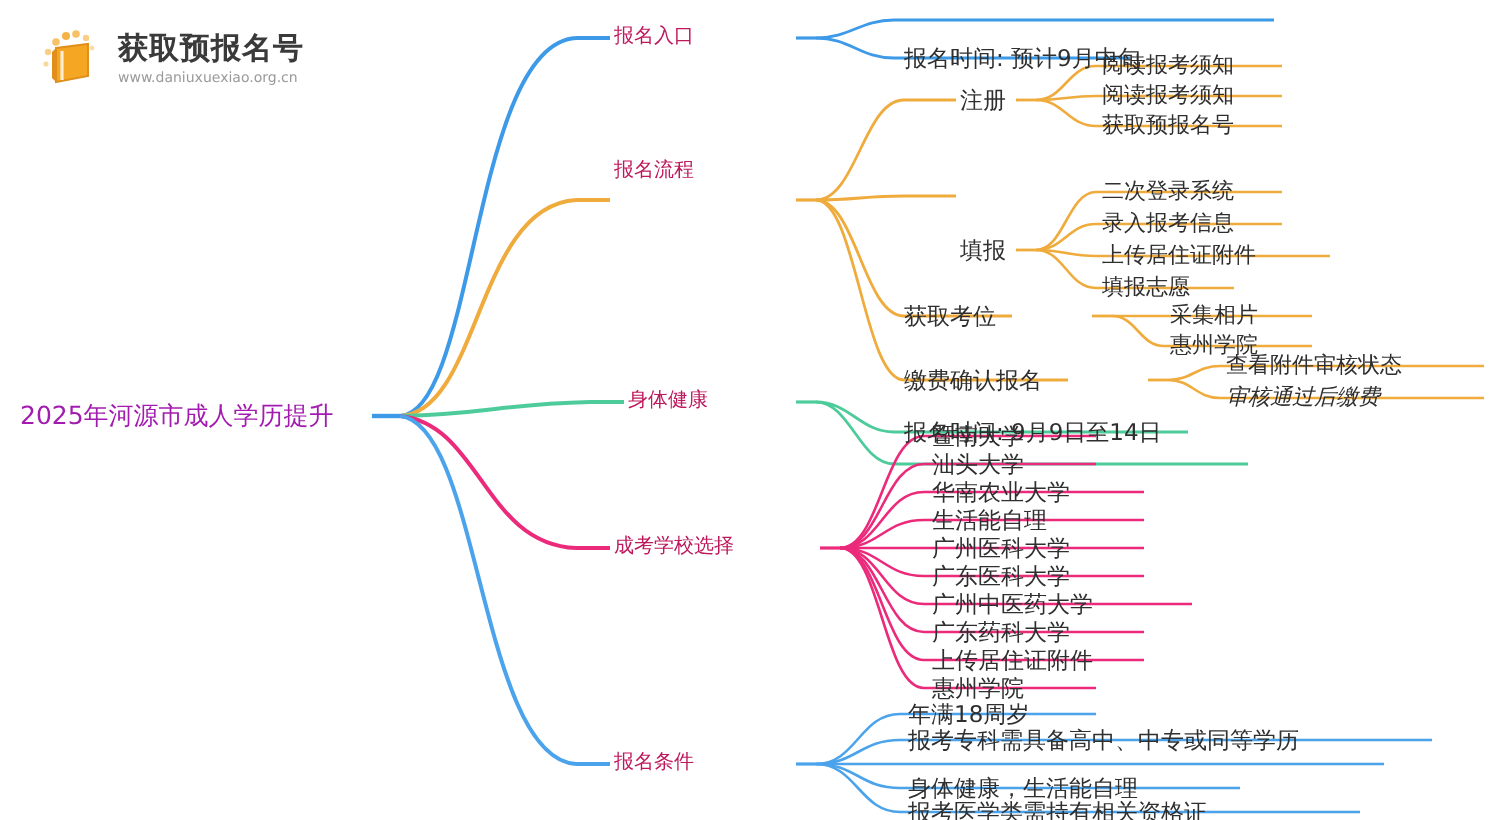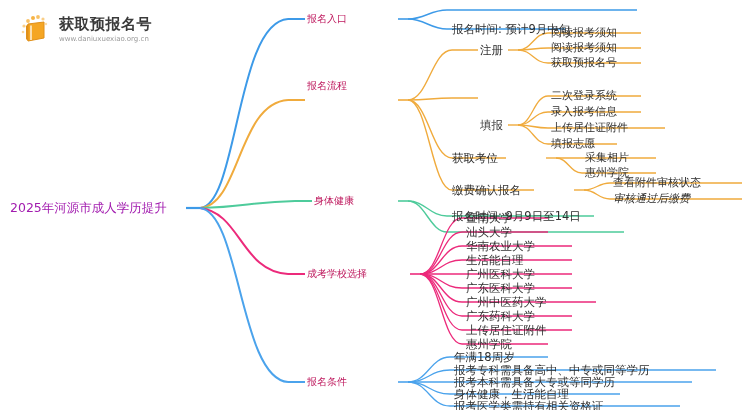--- a/index.html
+++ b/index.html
@@ -185,17 +185,16 @@
   <div class="node l2" style="left:466px;top:274px;">广州医科大学</div>
   <div class="node l2" style="left:466px;top:288px;">广东医科大学</div>
   <div class="node l2" style="left:466px;top:302px;">广州中医药大学</div>
   <div class="node l2" style="left:466px;top:316px;">广东药科大学</div>
   <div class="node l2" style="left:466px;top:330px;">上传居住证附件</div>
   <div class="node l2" style="left:466px;top:344px;">惠州学院</div>
 
   <div class="node l1" style="left:307px;top:382px;">报名条件</div>
   <div class="node l2" style="left:454px;top:357px;">年满18周岁</div>
   <div class="node l2" style="left:454px;top:370px;">报考专科需具备高中、中专或同等学历</div>
-  <div class="node l2" style="left:454px;top:382px;">报考本科需具备大专或等同学历</div>
   <div class="node l2" style="left:454px;top:394px;">身体健康，生活能自理</div>
   <div class="node l2" style="left:454px;top:406px;">报考医学类需持有相关资格证</div>
 
 </div>
 
 </body></html>

